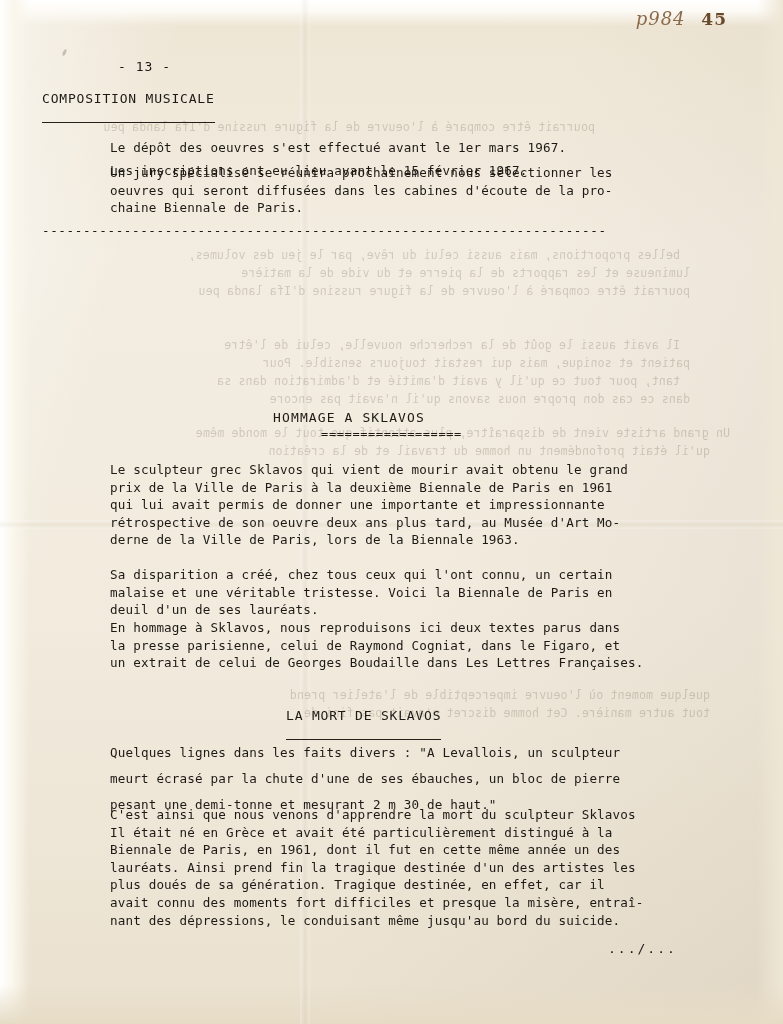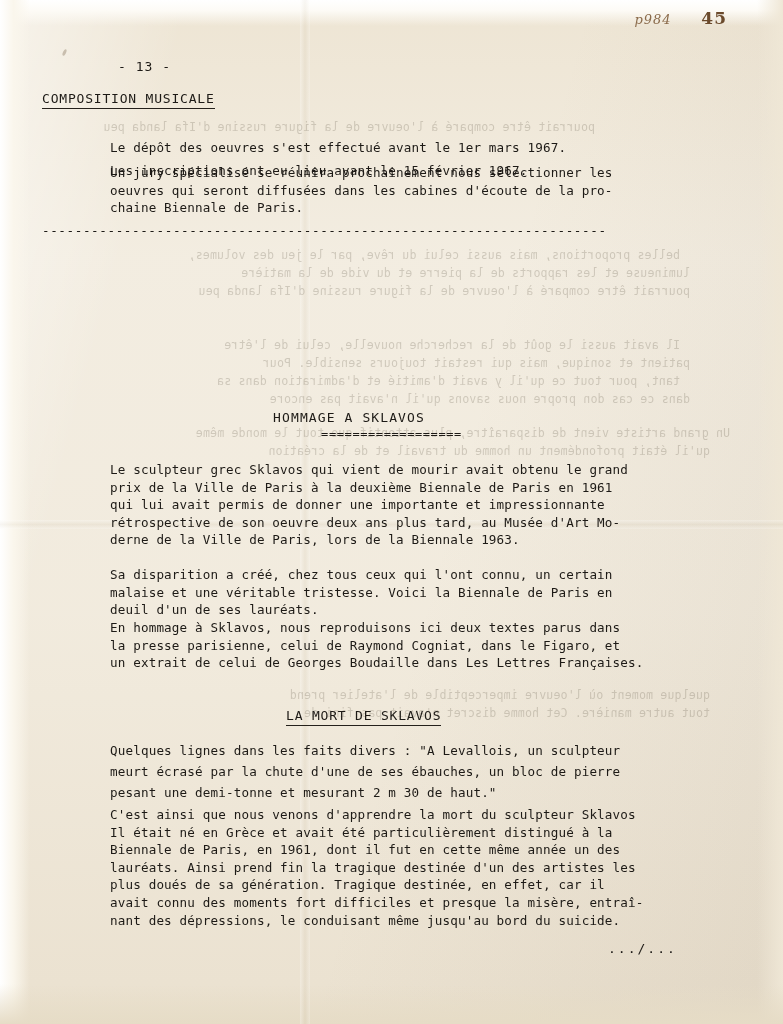--- a/index.html
+++ b/index.html
@@ -77,35 +77,35 @@
   .archive-note {
     position: absolute;
     right: 56px; top: 8px;
     font-family: "DejaVu Serif", serif;
     font-size: 15px;
     color: #7a5a3a;
     letter-spacing: 1px;
   }
   .archive-note .pencil {
     color: #8a6a4a;
-    font-size: 13px;
-    margin-right: 24px;
+    font-size: 18px;
+    margin-right: 10px;
     font-style: italic;
   }
   .archive-note .stamp {
     color: #6b4a2c;
     font-size: 17px;
     font-weight: bold;
   }
   .sec-title {
     position: absolute;
     font-size: 13px;
     letter-spacing: 0.8px;
     border-bottom: 1.4px solid #24201b;
-    padding-bottom: 1px;
+    padding-bottom: 15px;
     white-space: pre;
   }
   .blk {
     position: absolute;
     white-space: pre;
   }
   .center-title {
     position: absolute;
     width: 698px;
     text-align: center;
@@ -195,21 +195,21 @@
 derne de la Ville de Paris, lors de la Biennale 1963.</div>
     <div class="blk" style="left:110px; top:566px; line-height:17.6px;">Sa disparition a créé, chez tous ceux qui l'ont connu, un certain
 malaise et une véritable tristesse. Voici la Biennale de Paris en
 deuil d'un de ses lauréats.</div>
     <div class="blk" style="left:110px; top:619px; line-height:17.6px;">En hommage à Sklavos, nous reproduisons ici deux textes parus dans
 la presse parisienne, celui de Raymond Cogniat, dans le Figaro, et
 un extrait de celui de Georges Boudaille dans Les Lettres Françaises.</div>
 
     <div class="sec-title" style="left:286px; top:707px;">LA MORT DE SKLAVOS</div>
 
-    <div class="blk" style="left:110px; top:740px; line-height:21px;">Quelques lignes dans les faits divers : "A Levallois, un sculpteur
+    <div class="blk" style="left:110px; top:740px; line-height:26px;">Quelques lignes dans les faits divers : "A Levallois, un sculpteur
 meurt écrasé par la chute d'une de ses ébauches, un bloc de pierre
 pesant une demi-tonne et mesurant 2 m 30 de haut."</div>
     <div class="blk" style="left:110px; top:806px; line-height:17.6px;">C'est ainsi que nous venons d'apprendre la mort du sculpteur Sklavos
 Il était né en Grèce et avait été particulièrement distingué à la
 Biennale de Paris, en 1961, dont il fut en cette même année un des
 lauréats. Ainsi prend fin la tragique destinée d'un des artistes les
 plus doués de sa génération. Tragique destinée, en effet, car il
 avait connu des moments fort difficiles et presque la misère, entraî-
 nant des dépressions, le conduisant même jusqu'au bord du suicide.</div>
 

